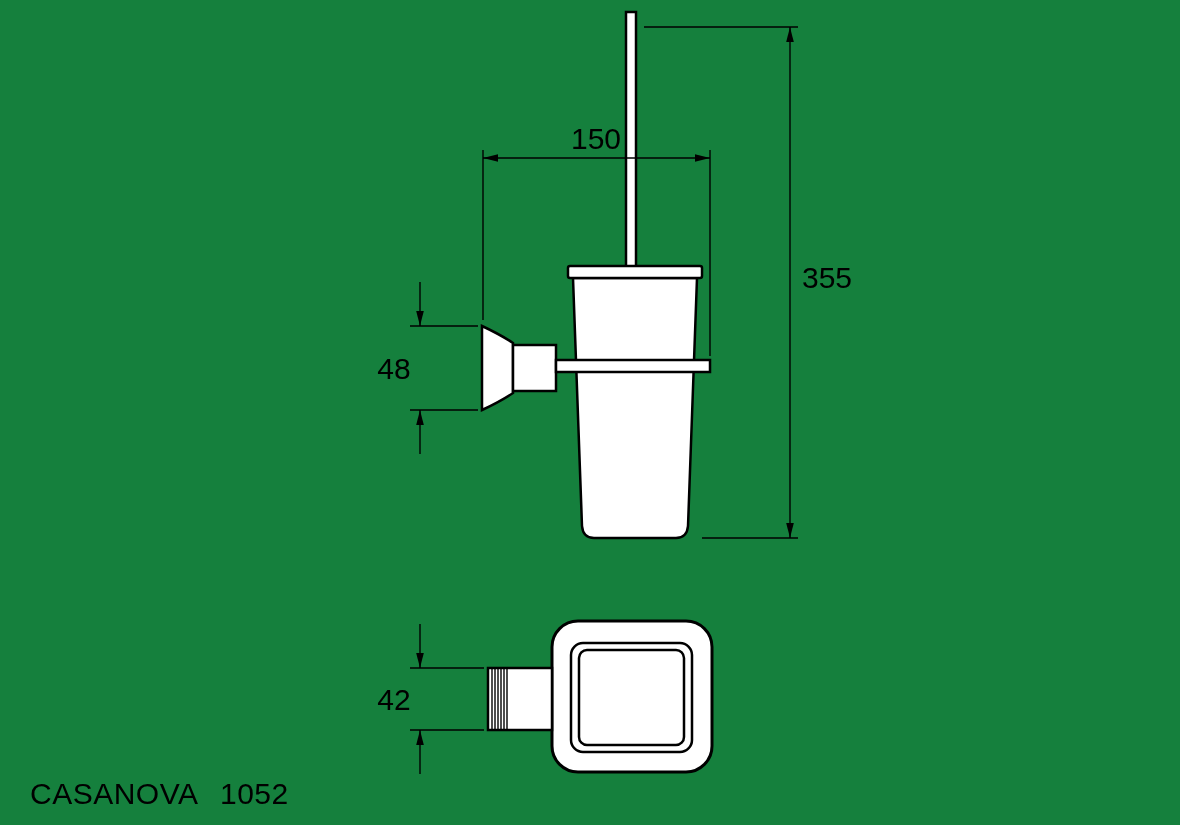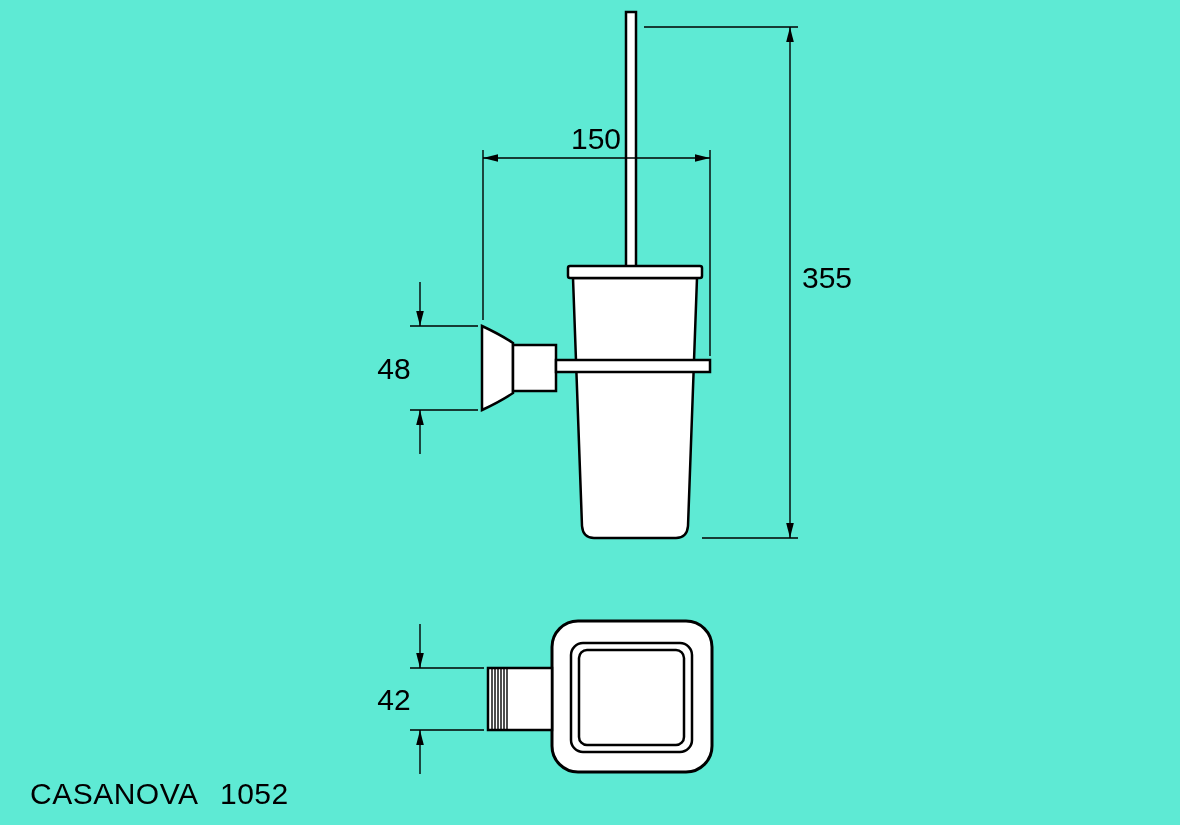--- a/index.html
+++ b/index.html
@@ -5,21 +5,21 @@
   html, body {
     margin: 0;
     padding: 0;
     background: #ffffff;
     font-family: "Liberation Sans", sans-serif;
   }
   .canvas {
     position: relative;
     width: 1180px;
     height: 825px;
-    background: #5eead4;
+    background: #15803d;
     overflow: hidden;
   }
   svg text {
     font-family: "Liberation Sans", sans-serif;
     fill: #000000;
   }
   .dim-text  { font-size: 30px; }
   .title-text{ font-size: 30px; letter-spacing: 0.5px; }
   .obj   { fill: #ffffff; stroke: #000000; stroke-width: 2.5px; }
   .obj-thick { fill: #ffffff; stroke: #000000; stroke-width: 3px; }

